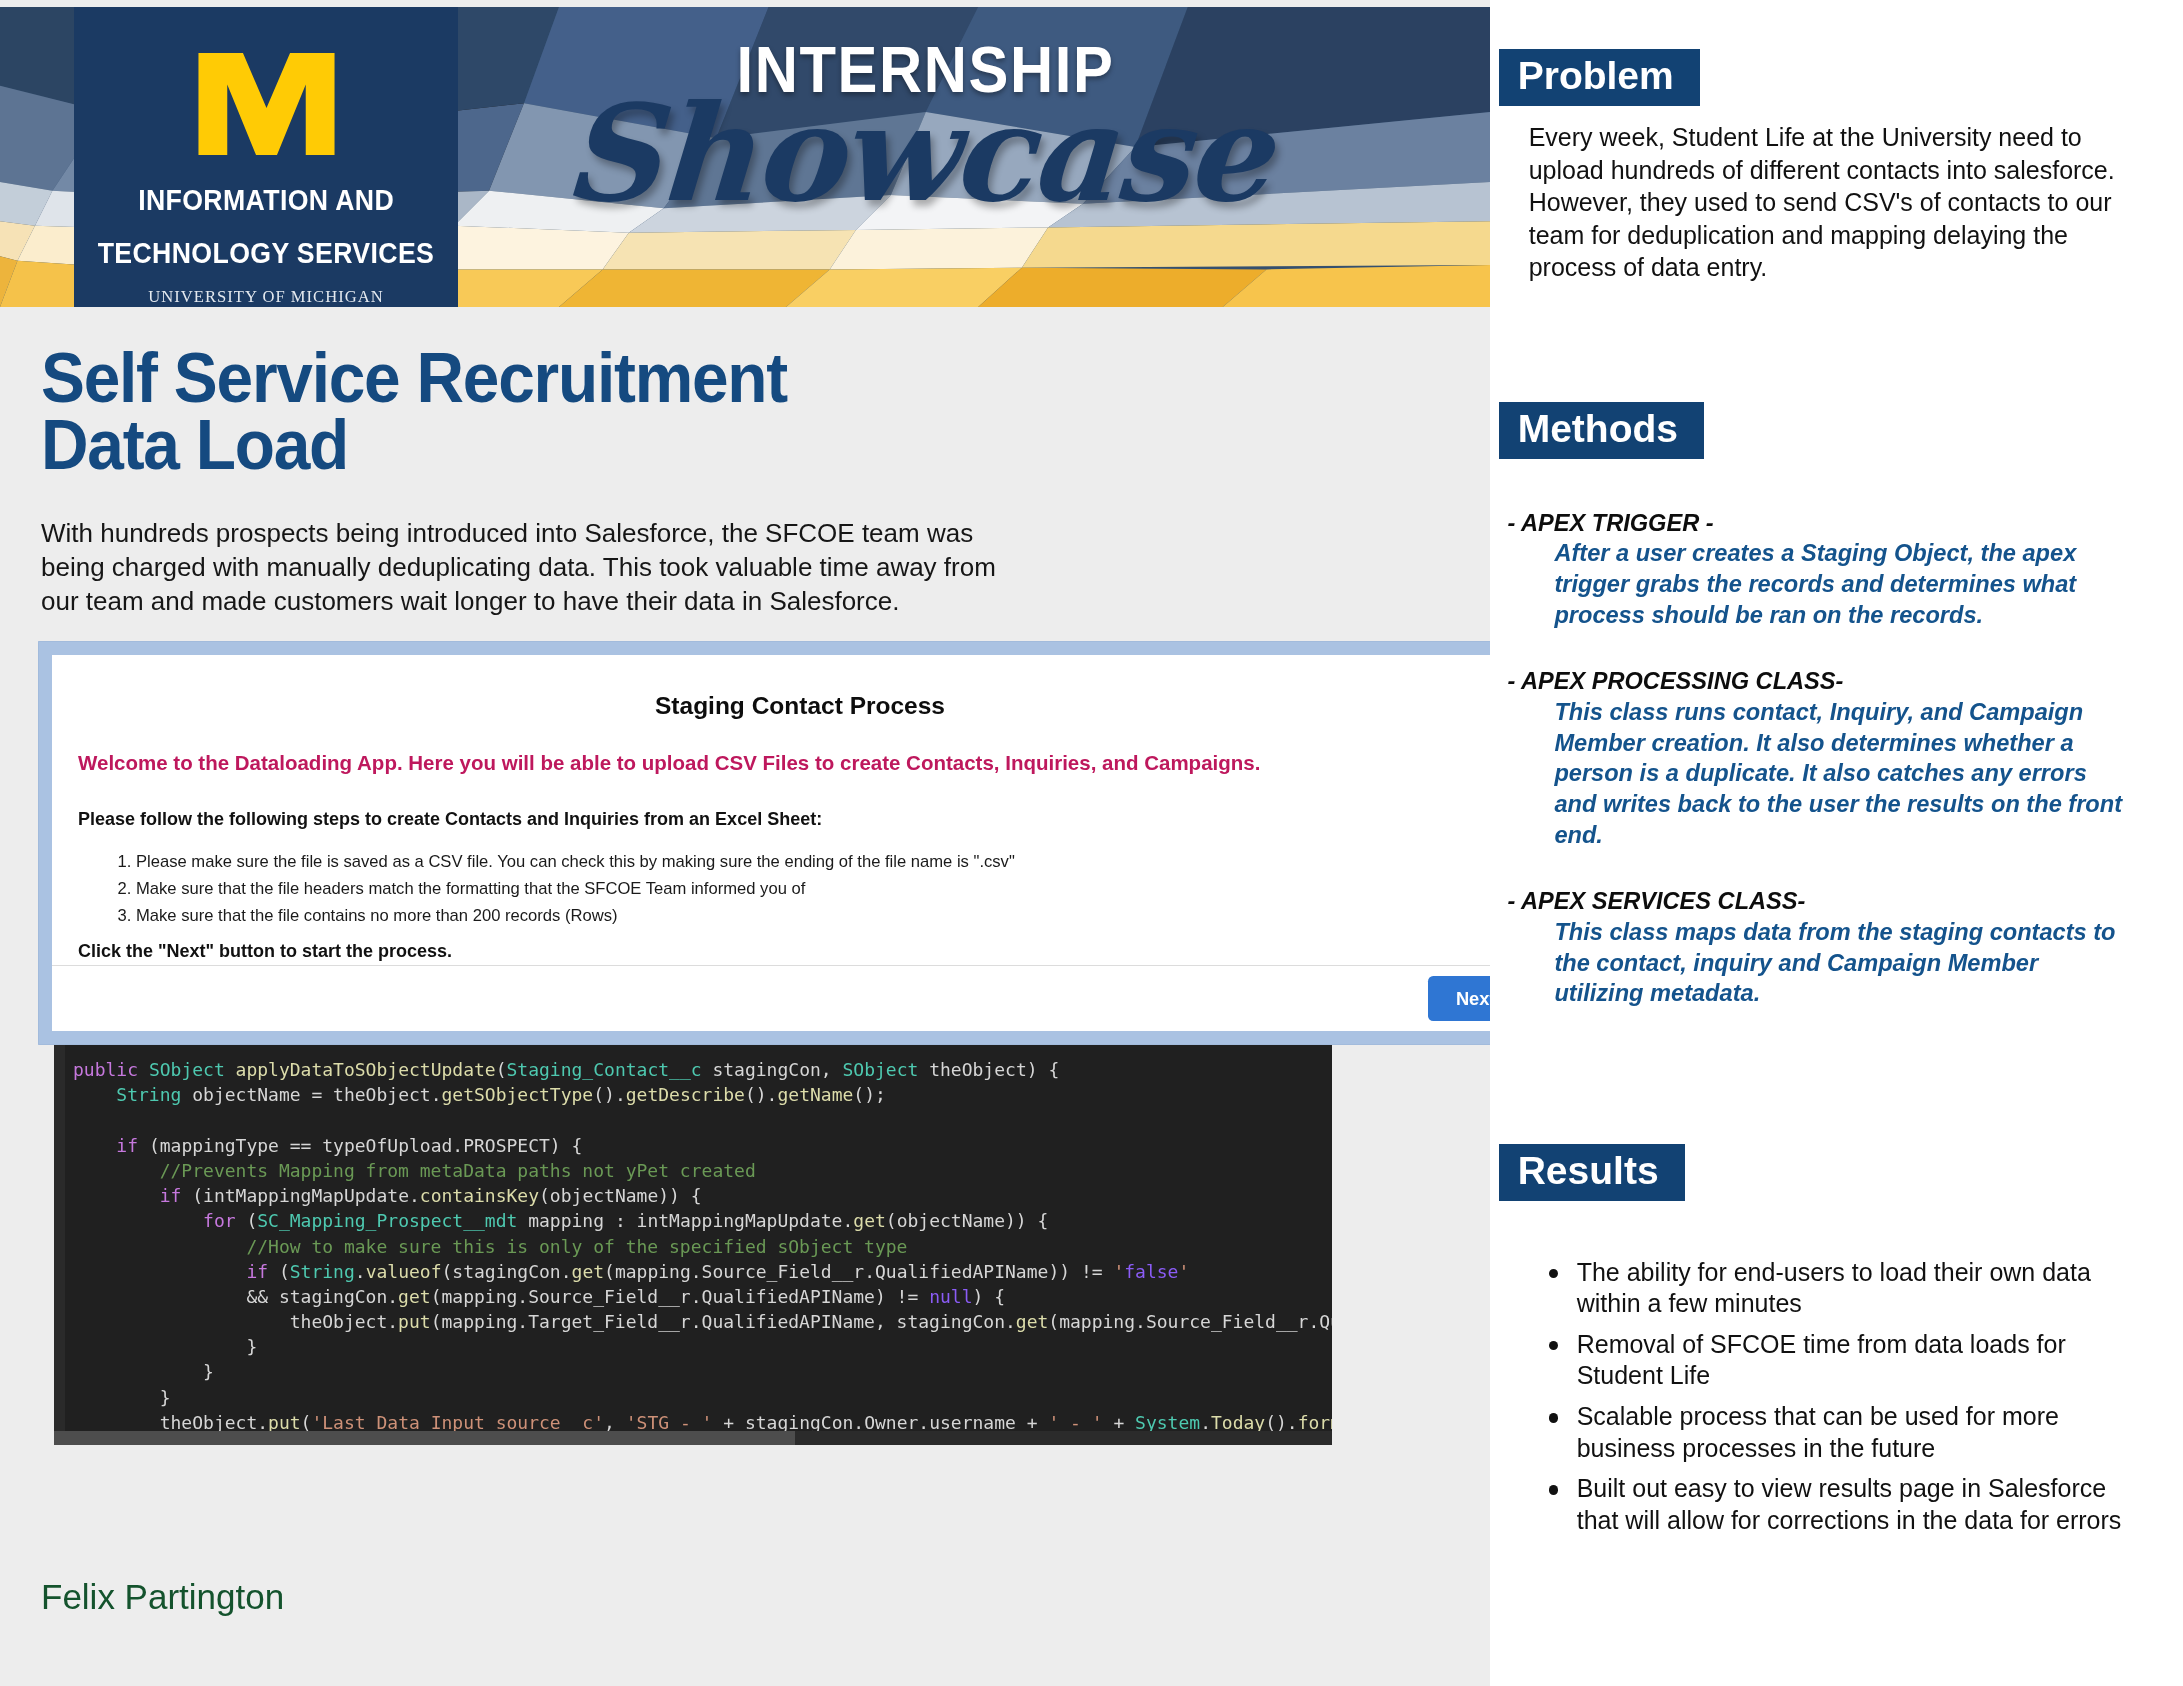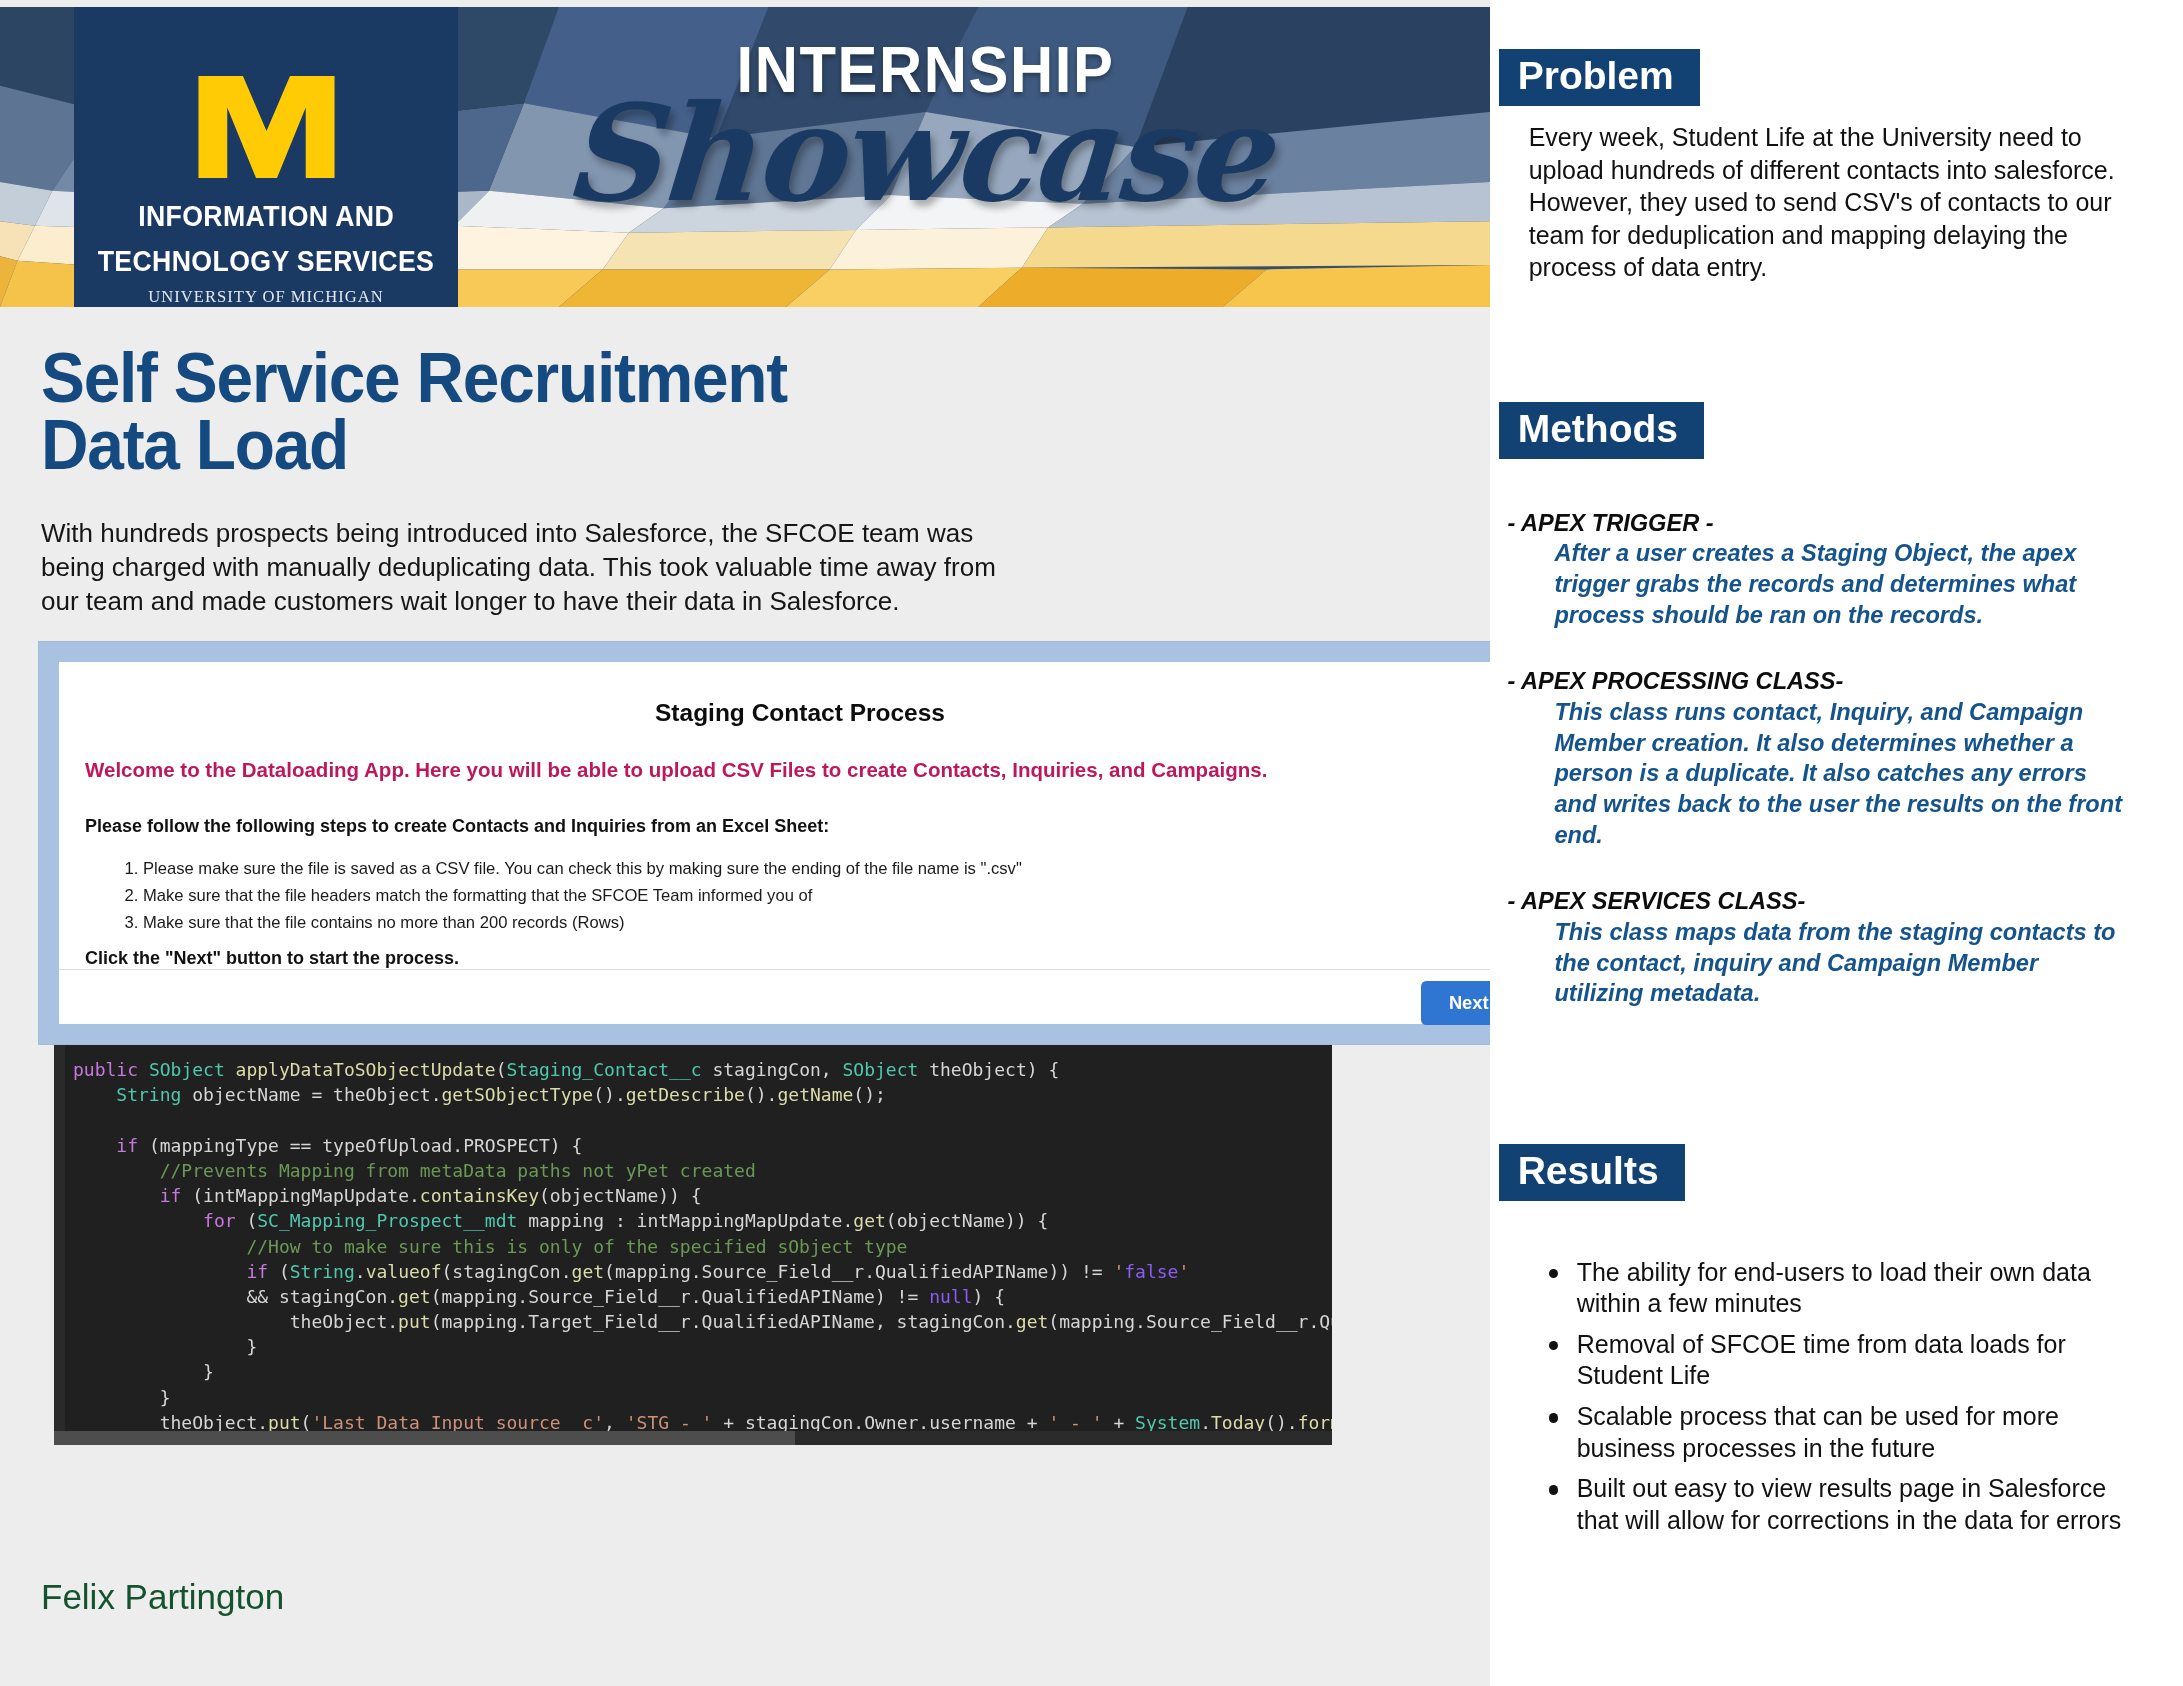--- a/index.html
+++ b/index.html
@@ -25,21 +25,21 @@
     position:absolute;left:0;top:7px;
     width:1490px;height:300px;
     overflow:hidden;
     background:#2e4a6b;
   }
   .banner-svg{position:absolute;left:0;top:0;width:1490px;height:300px;}
   .logo-panel{
     position:absolute;left:74px;top:0;
     width:384px;height:300px;
     background:#1b3a63;
-    display:flex;flex-direction:column;align-items:center;justify-content:flex-end;
+    display:flex;flex-direction:column;align-items:center;justify-content:space-between;
     padding-top:38px;box-sizing:border-box;
     z-index:3;
   }
   .block-m{
     width:157px;height:118px;
     display:block;
   }
   .its-line{
     color:#ffffff;font-weight:bold;
     font-size:29px;letter-spacing:0.4px;
@@ -86,21 +86,21 @@
   .poster-intro{
     position:absolute;left:41px;top:517px;width:987px;
     color:#161616;font-size:26px;line-height:1.30;
   }
 
   
   .app-shot{
     position:absolute;left:39px;top:642px;
     width:1522px;height:402px;
     background:#aac2e2;
-    padding:20px;box-sizing:border-box;
+    padding:13px;box-sizing:border-box;
     box-shadow:0 0 0 0.9px #9ab5da;
   }
   .app-shot-inner{
     width:100%;height:100%;
     background:#ffffff;box-sizing:border-box;
     position:relative;
     display:flex;flex-direction:column;
   }
   .app-body{flex:1;padding:17.5px 26px 0 26px;box-sizing:border-box;}
   .app-title{

